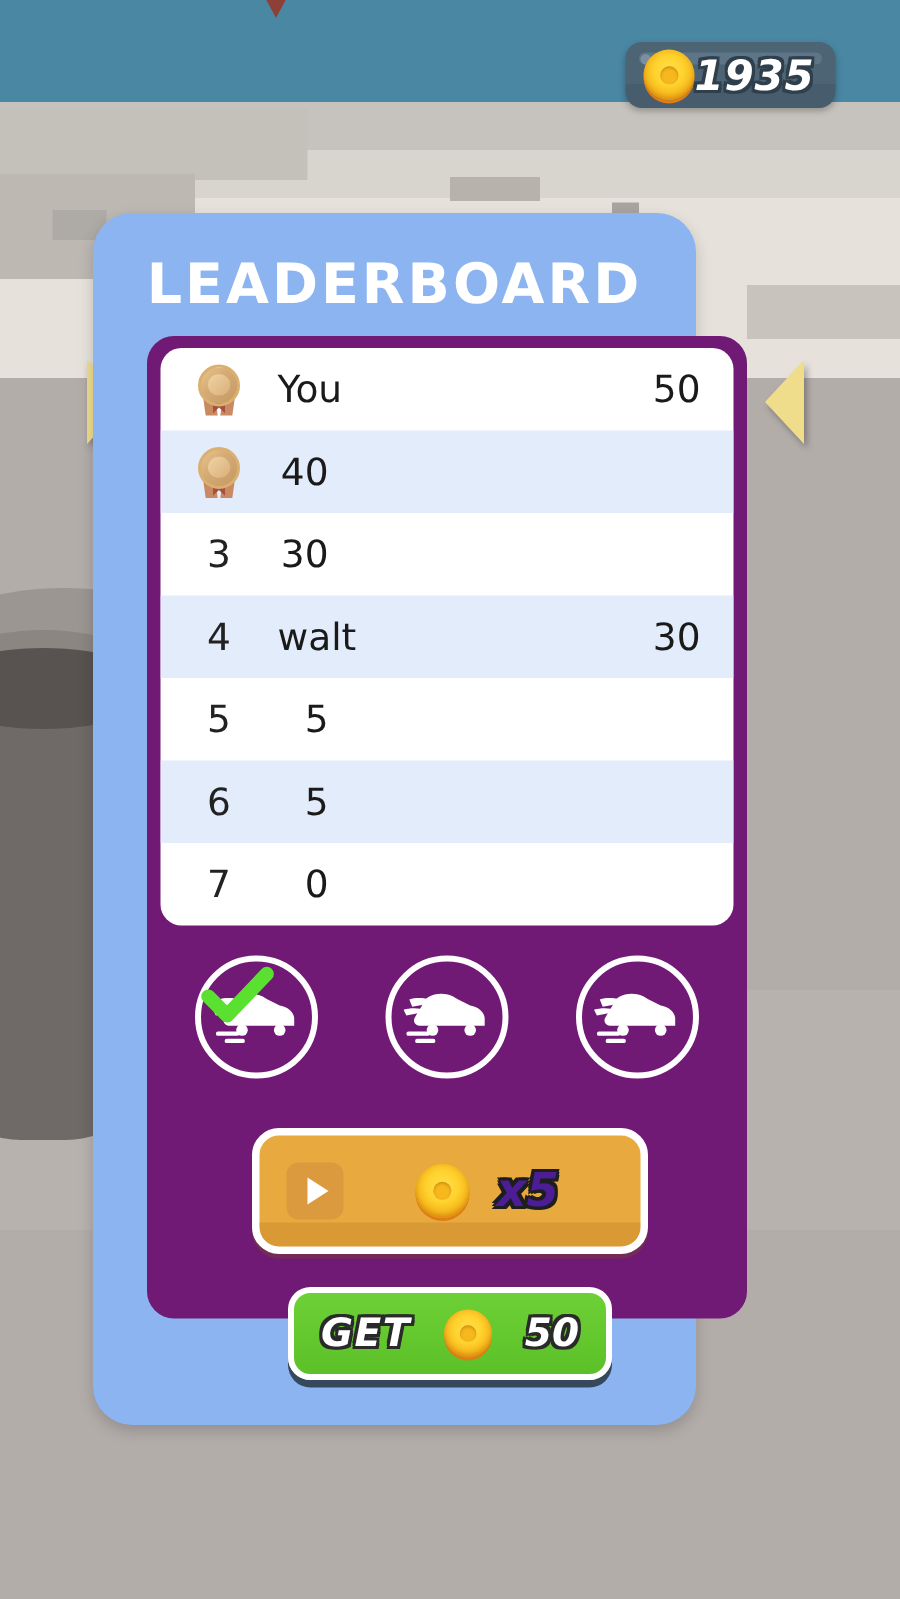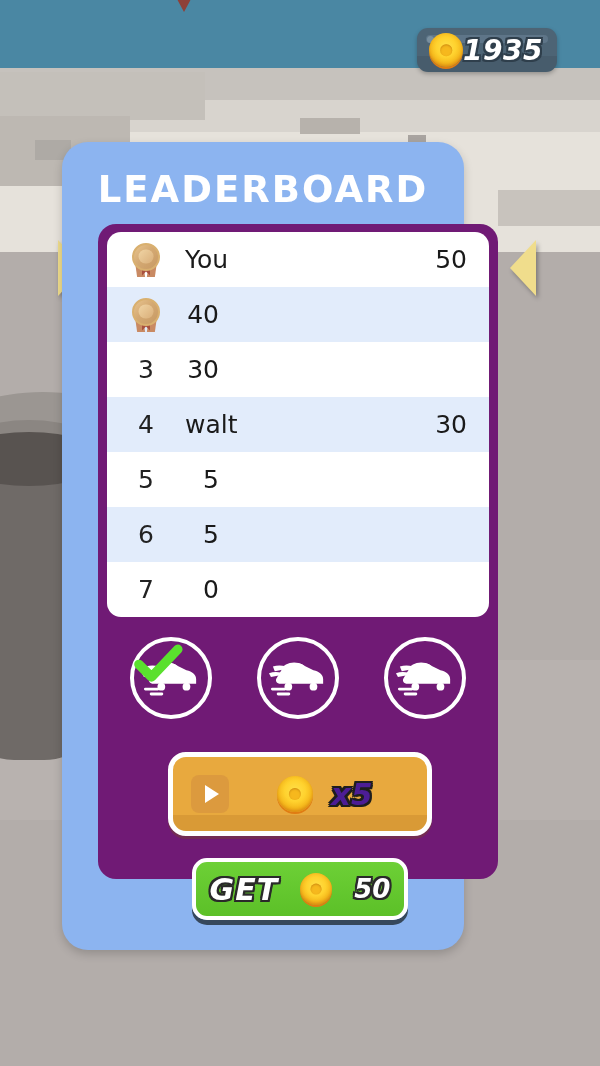--- a/index.html
+++ b/index.html
@@ -260,21 +260,21 @@
 
   
   #get-button {
     position:absolute; left:130px; top:716px; width:216px; height:62px;
     background:linear-gradient(#6dd036 0%, #5cc028 100%);
     border:4px solid #fff; border-radius:15px;
     box-shadow:0 5px 0 #36485c;
     display:flex; align-items:center; justify-content:center;
   }
   .get-label {
-    font-size:30px; font-weight:bold; color:#fff; font-style:italic;
+    font-size:26px; font-weight:bold; color:#fff; font-style:italic;
     letter-spacing:1px;
     text-shadow:-2px 0 0 #2a2a2a, 2px 0 0 #2a2a2a, 0 -2px 0 #2a2a2a,
                 0 2px 0 #2a2a2a, 2px 2px 0 #2a2a2a, -2px 2px 0 #2a2a2a,
                 2px -2px 0 #2a2a2a, -2px -2px 0 #2a2a2a;
     z-index:2;
   }
   #get-button .coin { width:32px; height:32px; margin:0 22px; }
   .get-amount {
     font-size:26px; font-weight:bold; color:#fff; font-style:italic;
     text-shadow:-2px 0 0 #2a2a2a, 2px 0 0 #2a2a2a, 0 -2px 0 #2a2a2a,

